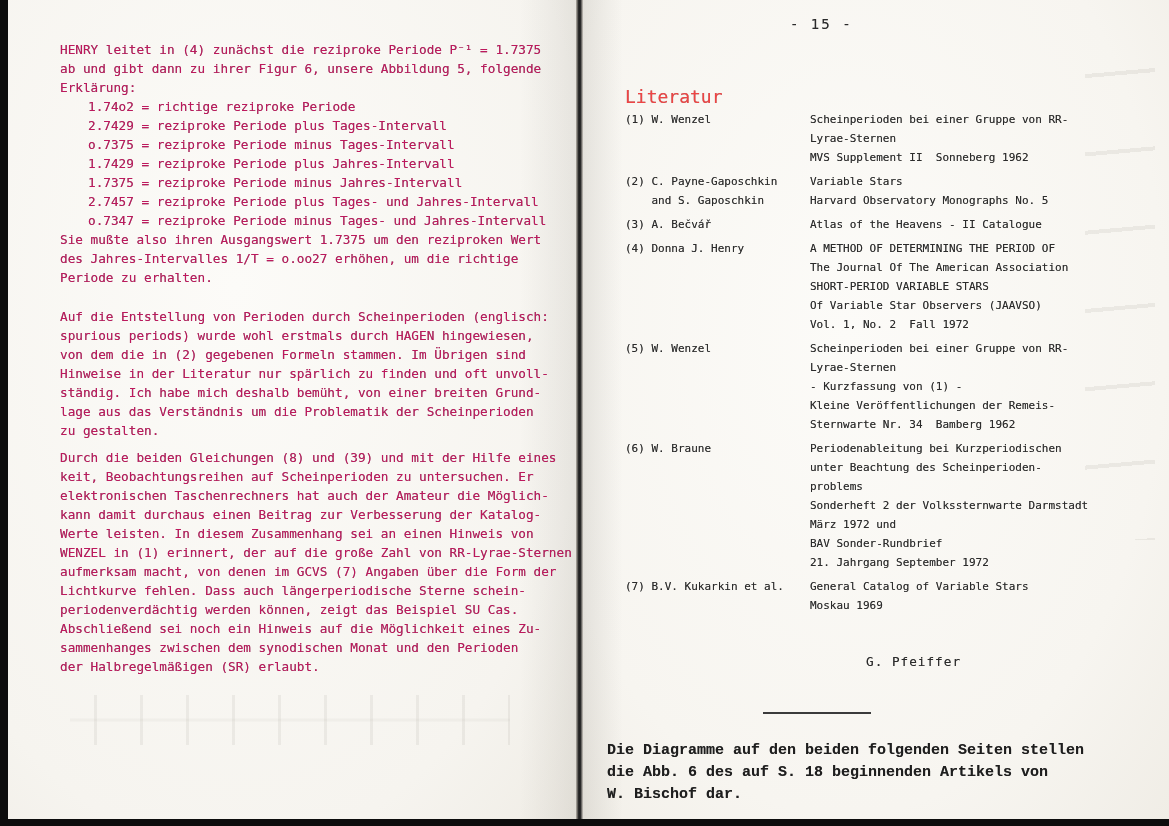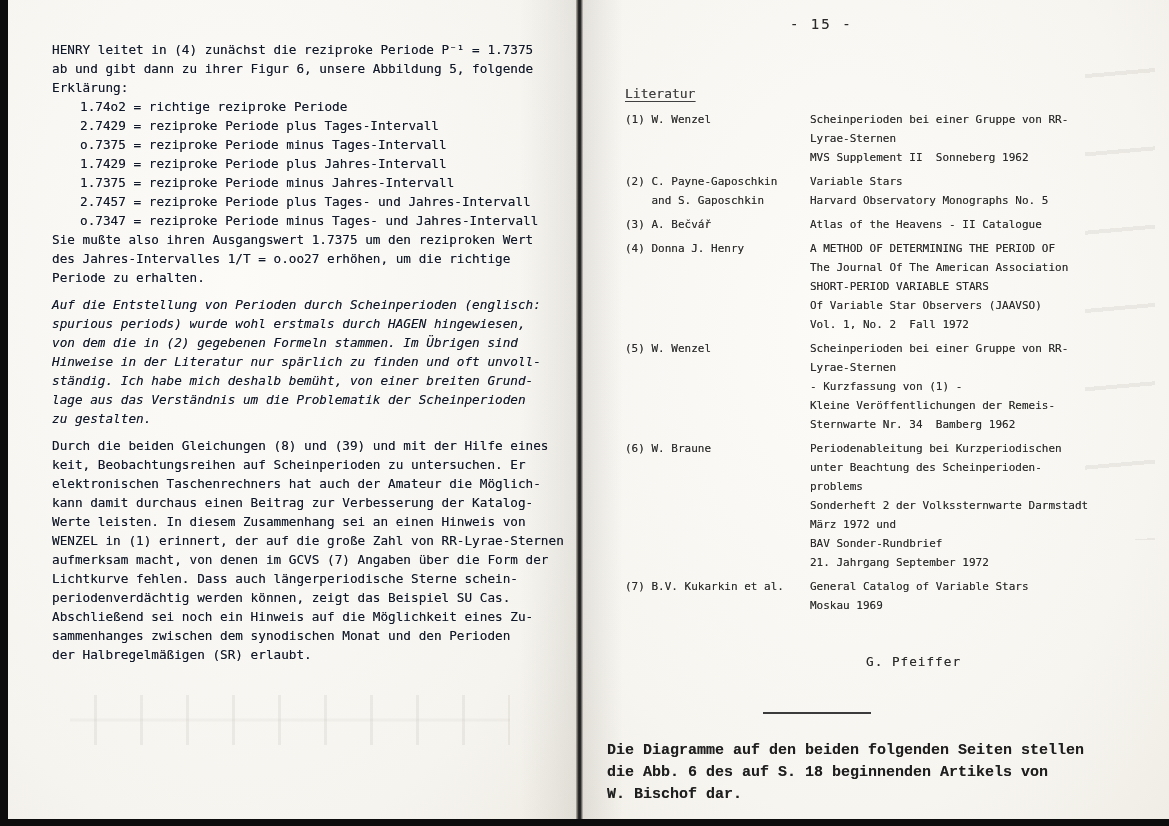--- a/index.html
+++ b/index.html
@@ -39,39 +39,38 @@
     background: radial-gradient(ellipse at 40% 35%, #fcfbf8 0%, #f6f4ef 75%, #efece5 100%);
   }
   .paper-right {
     position: absolute; left: 583px; top: 0; width: 586px; height: 819px;
     background: radial-gradient(ellipse at 45% 40%, #fcfbf8 0%, #f7f5f0 70%, #f0ede6 100%);
   }
   .line { white-space: pre; }
 
   
   .lp-text {
-    position: absolute; left: 52px; top: 40px; width: 525px;
+    position: absolute; left: 60px; top: 40px; width: 525px;
     font-size: 12.7px; line-height: 19px;
-    color: #0f172a;
+    color: #be185d;
     text-shadow: 0 0 0.5px rgba(45,45,45,0.55);
   }
   .lp-list { margin-left: 28px; }
-  .lp-para2 { margin-top: 8px; font-style: italic; }
+  .lp-para2 { margin-top: 20px; }
   .lp-para3 { margin-top: 8px; }
 
   
   .page-number {
     position: absolute; left: 790px; top: 16px;
     font-size: 14px; letter-spacing: 2px; color: #2b2b2b;
     text-shadow: 0 0 0.5px rgba(45,45,45,0.5);
   }
   .lit-heading {
     position: absolute; left: 625px; top: 86px;
-    font-size: 13px; color: #404040;
-    text-decoration: underline;
+    font-size: 18px; color: #ef4444;
     text-underline-offset: 3px;
     text-shadow: 0 0 0.5px rgba(45,45,45,0.5);
   }
   .refs {
     position: absolute; left: 625px; top: 110px; width: 535px;
     font-size: 11px; line-height: 19px; color: #2b2b2b;
     text-shadow: 0 0 0.5px rgba(45,45,45,0.55);
   }
   .ref-row { display: grid; grid-template-columns: 185px 1fr; margin-bottom: 5px; }
   .signature {

